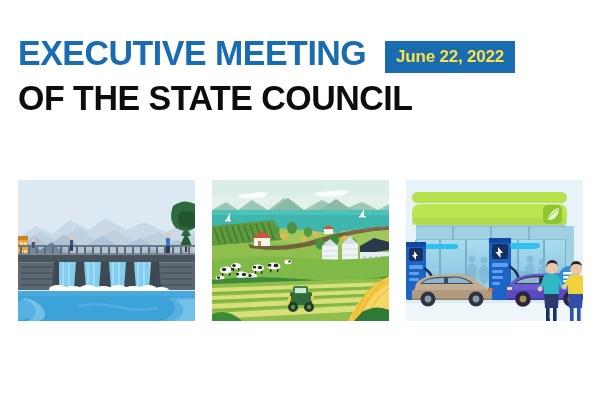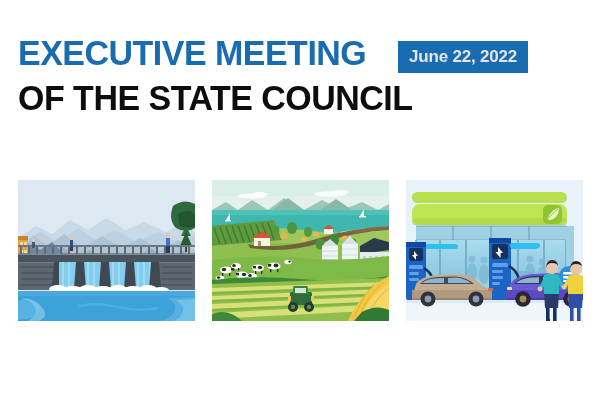--- a/index.html
+++ b/index.html
@@ -27,37 +27,37 @@
   
   .heading-block {
     position: absolute;
     left: 18px;
     top: 33px;
     width: 570px;
   }
   .heading-row {
     display: flex;
     align-items: center;
-    gap: 21px;
+    gap: 8px;
     height: 40px;
   }
   .title-line1 {
     font-family: "Liberation Sans", "DejaVu Sans", sans-serif;
     font-weight: 700;
     font-size: 35px;
     line-height: 36px;
     letter-spacing: -0.5px;
     color: #1a6cb0;
     white-space: nowrap;
     transform: scaleX(0.97);
     transform-origin: left center;
   }
   .date-badge {
     background: #1a6cb0;
-    color: #e5e5e5;
+    color: #fde047;
     font-weight: 700;
     font-size: 17px;
     line-height: 17px;
     letter-spacing: -0.2px;
     padding: 7px 11px 8px 11px;
     white-space: nowrap;
     display: inline-block;
     margin-top: 8px;
   }
   .title-line2 {

